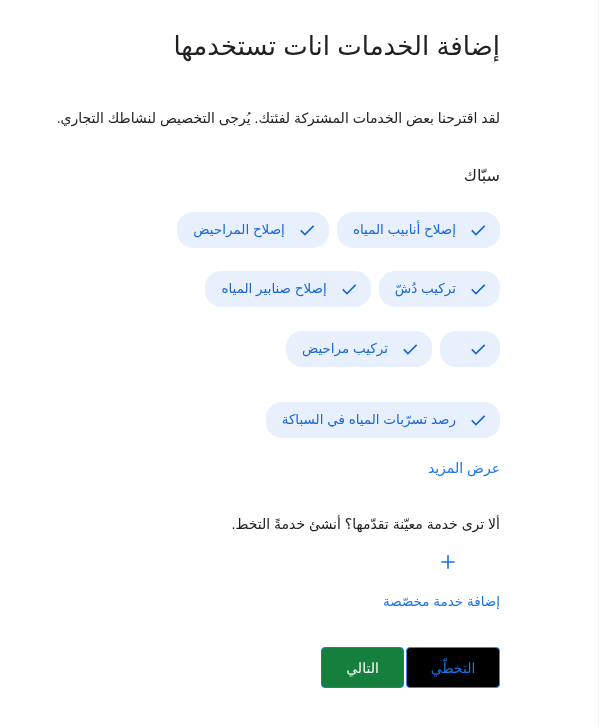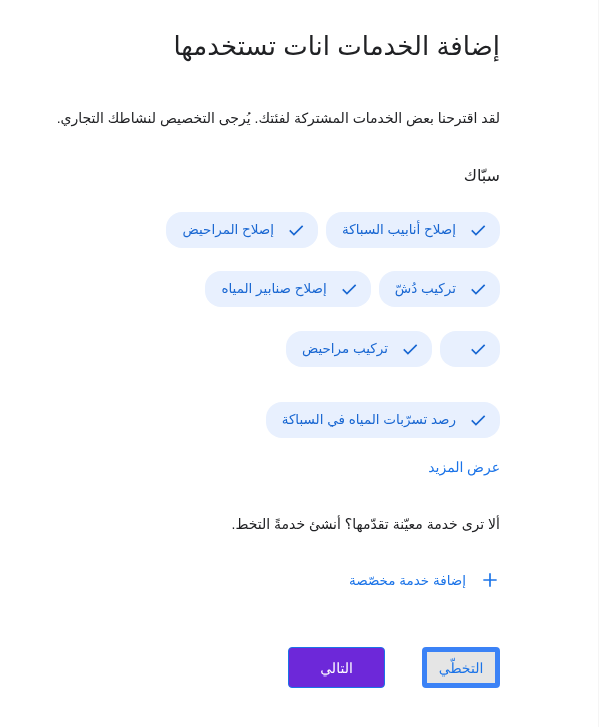--- a/index.html
+++ b/index.html
@@ -37,48 +37,47 @@
     width: 20px; height: 20px; margin-left: 12px; flex: none;
     display: flex; align-items: center; justify-content: center;
   }
   .chip .label {
     font-size: 13.5px; color: #1967d2; line-height: 18px;
   }
   .more-link {
     position: absolute; right: 100px; top: 458px;
     font-size: 14px; color: #1a73e8; white-space: nowrap; cursor: pointer;
     line-height: 20px;
-    font-family: Liberation Serif, serif;
   }
   .prompt {
     position: absolute; right: 100px; top: 514px;
     font-size: 14px; color: #202124; white-space: nowrap; line-height: 20px;
   }
   .add-custom {
-    position: absolute; right: 100px; top: 568px; height: 24px;
-    display: flex; align-items: center; flex-direction: row; cursor: pointer;
+    position: absolute; right: 100px; top: 552px; height: 24px;
+    display: flex; align-items: center; flex-direction: column; cursor: pointer; gap: 21px;
   }
   .add-custom .plus {
     width: 20px; height: 20px; margin-left: 14px;
     display: flex; align-items: center; justify-content: center;
   }
   .add-custom .label {
     font-size: 13.5px; color: #1a73e8; white-space: nowrap;
   }
   .btn {
     position: absolute; top: 647px; height: 41px; border-radius: 4px;
     display: flex; align-items: center; justify-content: center;
     font-size: 14px; cursor: pointer; white-space: nowrap;
   }
   .btn-skip {
-    right: 100px; width: 78px; background: #e5e5e5;
-    border: 5px solid #3b82f6; color: #1a73e8;
+    right: 100px; width: 94px; background: #000000;
+    border: 1px solid #3b82f6; color: #1a73e8;
   }
   .btn-next {
-    right: 215px; width: 97px; background: #6d28d9;
+    right: 196px; width: 83px; background: #15803d;
     border: 1px solid #1a73e8; color: #ffffff;
   }
   .scroll-track {
     position: absolute; right: 1px; top: 0; width: 1px; height: 727px;
     background: #f5f5f5;
   }
 </style>
 </head>
 <body>
 
@@ -88,21 +87,21 @@
 
   <div class="category">سبّاك</div>
 
   <div class="chip-row" style="top:212px;">
     <div class="chip">
       <span class="check">
         <svg width="20" height="20" viewBox="0 0 24 24">
             <path d="M4.5 12.5l5 5L20 7" fill="none" stroke="#1967d2" stroke-width="2"></path>
           </svg>
       </span>
-      <span class="label">إصلاح أنابيب السباكة</span>
+      <span class="label">إصلاح أنابيب المياه</span>
     </div>
     <div class="chip">
       <span class="check">
         <svg width="20" height="20" viewBox="0 0 24 24">
             <path d="M4.5 12.5l5 5L20 7" fill="none" stroke="#1967d2" stroke-width="2"></path>
           </svg>
       </span>
       <span class="label">إصلاح المراحيض</span>
     </div>
   </div>

